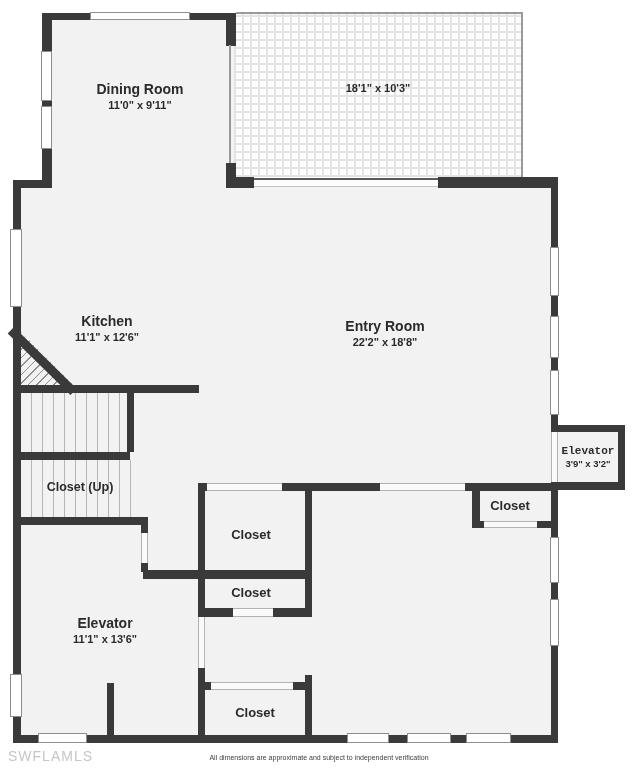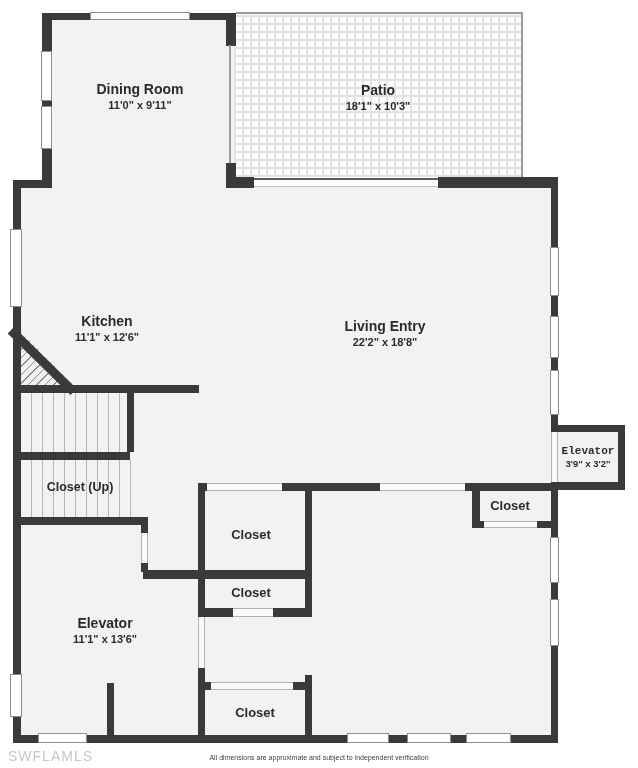--- a/index.html
+++ b/index.html
@@ -134,29 +134,28 @@
   <div class="win" style="left:38px;top:733px;width:49px;height:10px;"></div>
   <div class="win" style="left:347px;top:733px;width:42px;height:10px;"></div>
   <div class="win" style="left:407px;top:733px;width:44px;height:10px;"></div>
   <div class="win" style="left:466px;top:733px;width:45px;height:10px;"></div>
 
   <div class="label" style="left:60px;top:80px;width:160px;">
     <div class="nm">Dining Room</div>
       <div class="dm">11'0" x 9'11"</div>
   </div>
   <div class="label" style="left:298px;top:81px;width:160px;">
-    <div class="nm">Patio</div>
       <div class="dm">18'1" x 10'3"</div>
   </div>
   <div class="label" style="left:27px;top:264px;width:160px;margin-top:48px;">
     <div class="nm">Kitchen</div>
       <div class="dm">11'1" x 12'6"</div>
   </div>
   <div class="label" style="left:305px;top:317px;width:160px;">
-    <div class="nm">Living Entry</div>
+    <div class="nm">Entry Room</div>
       <div class="dm">22'2" x 18'8"</div>
   </div>
   <div class="label st" style="left:18px;top:480px;width:124px;">
     <div class="nm">Closet (Up)</div>
   </div>
   <div class="label el" style="left:555px;top:444px;width:66px;">
     <div class="nm">Elevator</div>
       <div class="dm">3'9" x 3'2"</div>
   </div>
   <div class="label sm" style="left:201px;top:527px;width:100px;">

